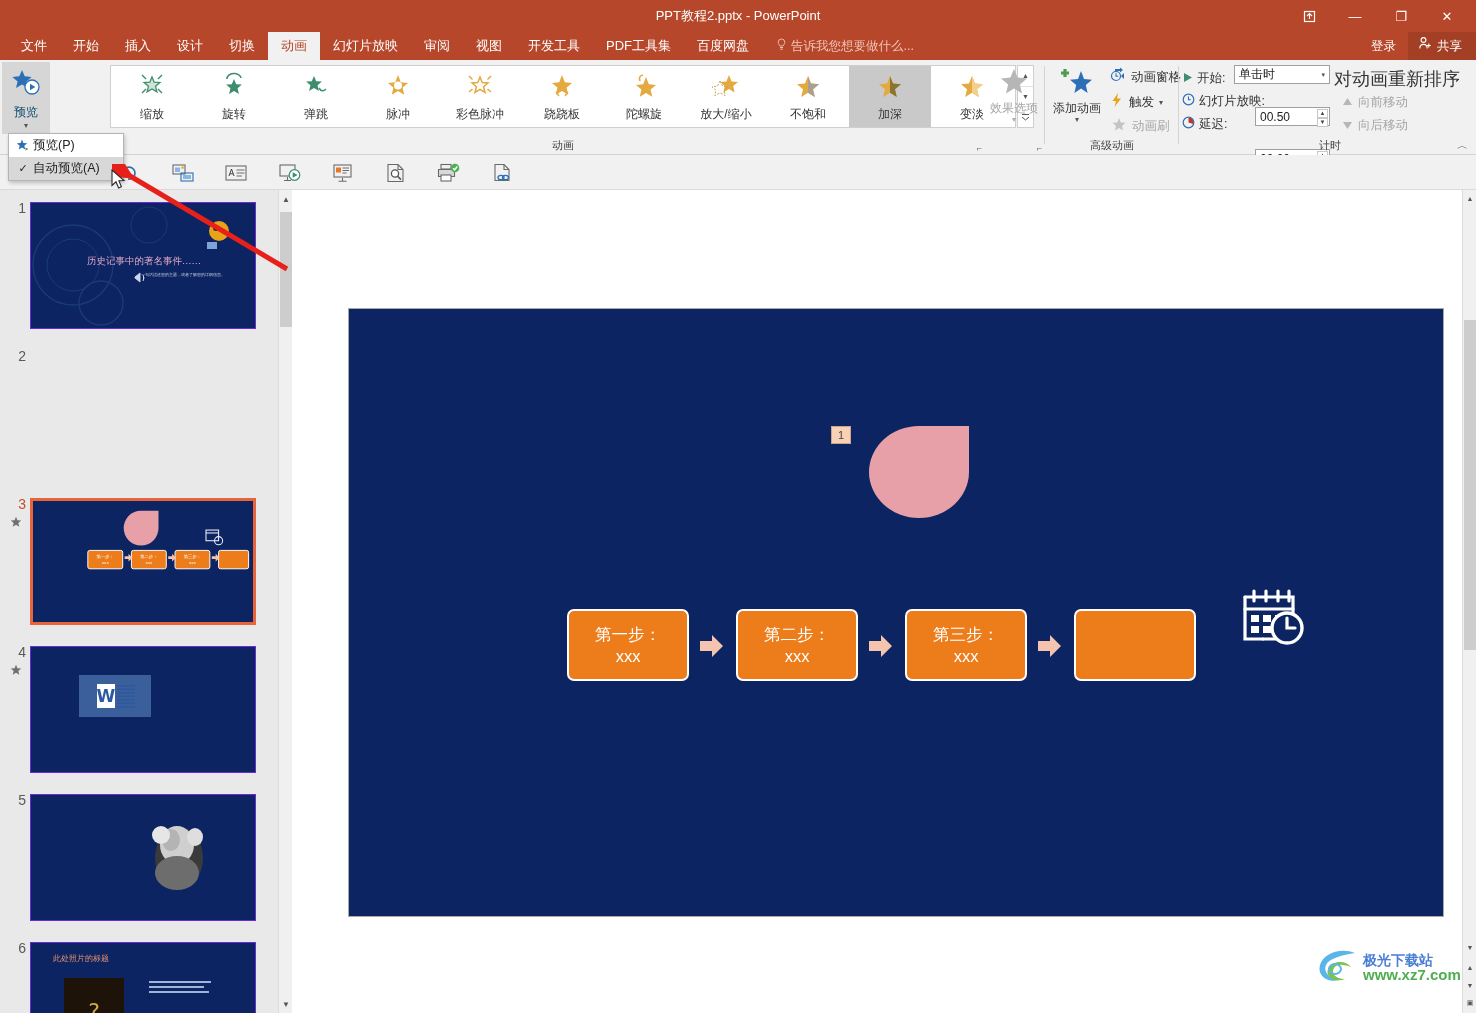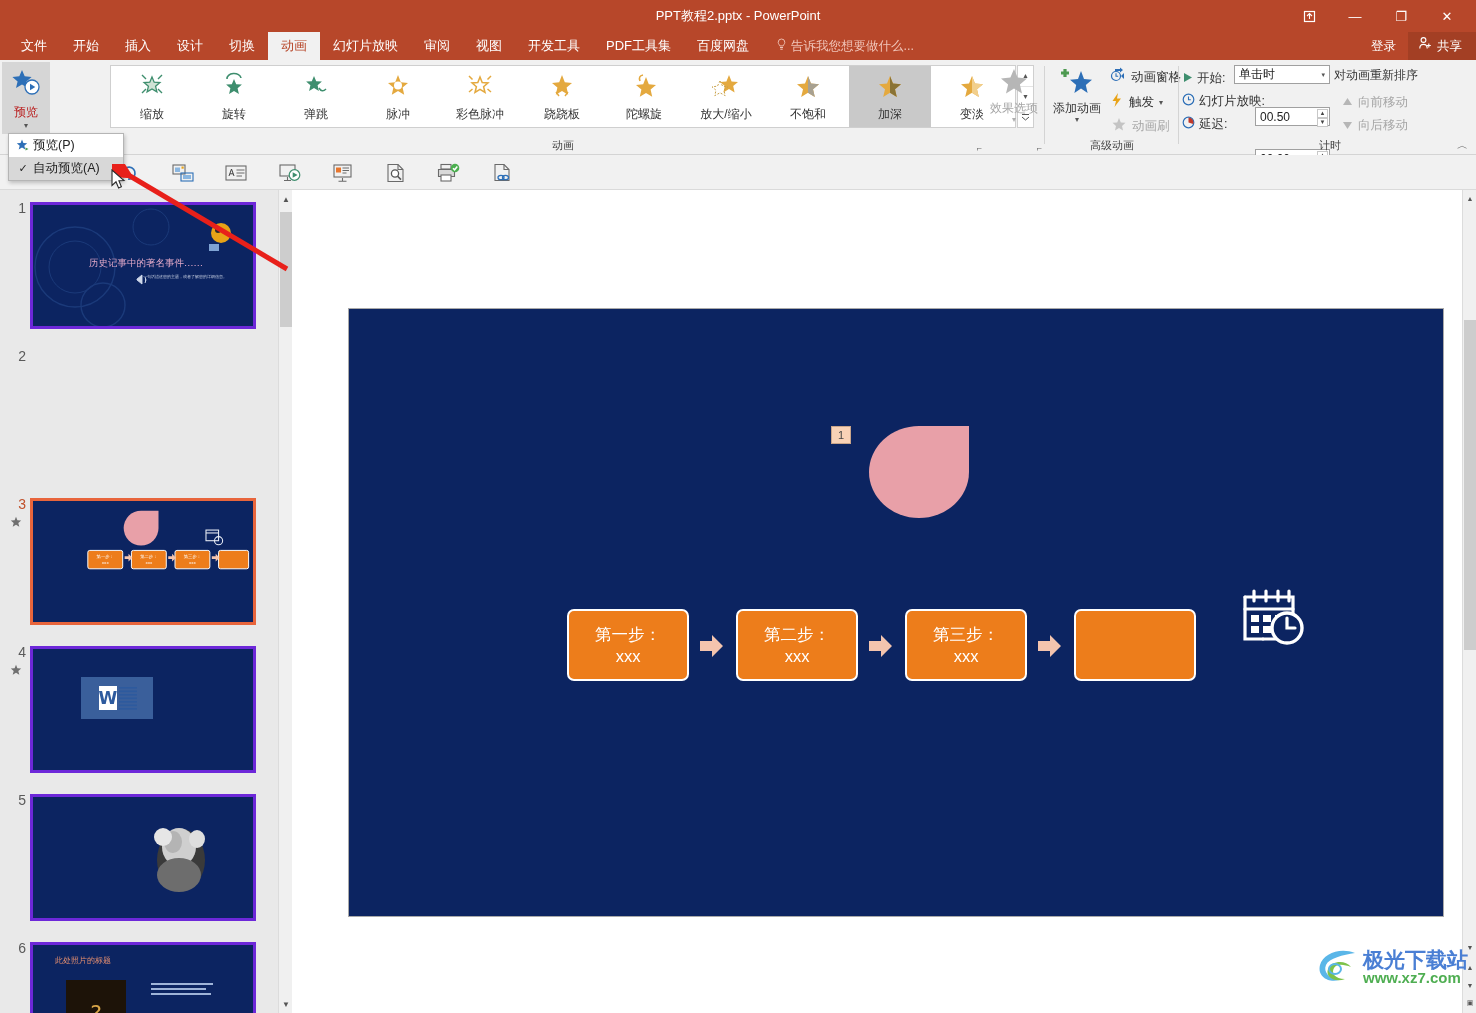--- a/index.html
+++ b/index.html
@@ -60,21 +60,21 @@
     font-size: 11px; color: #444;
   }
   .vsep { position:absolute; top: 6px; width:1px; height: 78px; background:#d4d4d4; }
 
   
   .preview-btn {
     position:absolute; left: 2px; top: 2px; width: 48px; height: 72px;
     background: #d6d6d6; display:flex; flex-direction:column; align-items:center;
     justify-content:flex-start; padding-top:6px; cursor:default;
   }
-  .preview-btn .lbl { font-size: 12px; color:#b91c1c; margin-top:2px; }
+  .preview-btn .lbl { font-size: 12px; color:#0c4a6e; margin-top:2px; }
   .caret-sm { font-size: 8px; color:#555; line-height:8px; margin-top:1px; }
 
   
   .gallery {
     position:absolute; left: 56px; top: 5px; width: 906px; height: 63px;
     background:#fff; border:1px solid #cfcfcf;
   }
   .gitem {
     position:absolute; top:0; width: 82px; height: 61px; display:flex;
     flex-direction:column; align-items:center; justify-content:center; cursor:default;
@@ -138,21 +138,21 @@
   .thumbpane {
     position:absolute; left:0; top:190px; width:278px; height:823px;
     background:#e9e9e9; overflow:hidden;
   }
   .thumb-row { position:absolute; left:0; width:278px; height:148px; }
   .thumb-num { position:absolute; left:8px; top:0; width:18px; text-align:right; font-size:14px; color:#5a5a5a; }
   .thumb-num.sel { color:#c0502a; }
   .thumb-star { position:absolute; left:10px; top:20px; font-size:11px; color:#7a7a7a; }
   .thumb-box {
     position:absolute; left:30px; top:2px; width:226px; height:127px;
-    background:#0c2461; border:3px solid #6d28d9; overflow:hidden;
+    background:#0c2461; border:1px solid #6d28d9; overflow:hidden;
   }
   .thumb-box.sel { border:3px solid #e8653c; }
   .tp-scrollbar {
     position:absolute; left:278px; top:190px; width:14px; height:823px; background:#f0f0f0;
     border-left:1px solid #dcdcdc;
   }
   .tp-thumb { position:absolute; left:1px; top:22px; width:12px; height:115px; background:#cdcdcd; }
   .tp-arrow { position:absolute; left:0; width:14px; height:18px; display:flex; align-items:center; justify-content:center; font-size:8px; color:#555; background:#f0f0f0; }
 
   
@@ -195,21 +195,21 @@
   .cal-icon { position:absolute; }
 
   
   .cv-scroll { position:absolute; right:0; top:190px; width:14px; height:823px; background:#f0f0f0; border-left:1px solid #dcdcdc; }
   .cv-thumb { position:absolute; left:1px; top:130px; width:12px; height:330px; background:#cdcdcd; }
   .cv-btn { position:absolute; left:0; width:14px; height:16px; display:flex; align-items:center; justify-content:center; font-size:7px; color:#555; }
 
   
   .watermark { position:absolute; left:1315px; top:945px; display:flex; align-items:center; }
   .wm-text { display:flex; flex-direction:column; line-height:1; }
-  .wm-top { font-size:21px; font-weight:bold; color:#4a7fd4; letter-spacing:0px; }
+  .wm-top { font-size:14px; font-weight:bold; color:#4a7fd4; letter-spacing:0px; }
   .wm-bot { font-size:15px; font-weight:bold; color:#4fae52; }
 </style>
 </head>
 <body>
 
 <div id="app">
 
   <div class="titlebar">
     <div class="title-text">PPT教程2.pptx - PowerPoint</div>
     <div class="wincontrols">
@@ -469,21 +469,21 @@
       <div class="combo" style="left:75px; top:51px; width:75px;">
         <span>00.00</span>
         <span class="spin">
             <div>▲</div>
             <div>▼</div>
           </span>
       </div>
     </div>
 
     <div class="rgroup" style="left:1330px; width:146px;">
-      <div style="position:absolute; left:4px; top:7px; font-size:12px; color:#333;">对动画重新排序</div>
+      <div style="position:absolute; left:4px; top:7px; font-size:18px; color:#333;">对动画重新排序</div>
       <div class="smallrow disabled" style="left:12px; top:31px;">
         <span><svg width="11" height="10" viewBox="0 0 11 10">
               <path d="M5.5 1 L10 8 L1 8 Z" fill="#b6b6b6"></path>
             </svg></span>
         <span class="lbl">向前移动</span>
       </div>
       <div class="smallrow disabled" style="left:12px; top:54px;">
         <span><svg width="11" height="10" viewBox="0 0 11 10">
               <path d="M5.5 9 L10 2 L1 2 Z" fill="#b6b6b6"></path>
             </svg></span>

